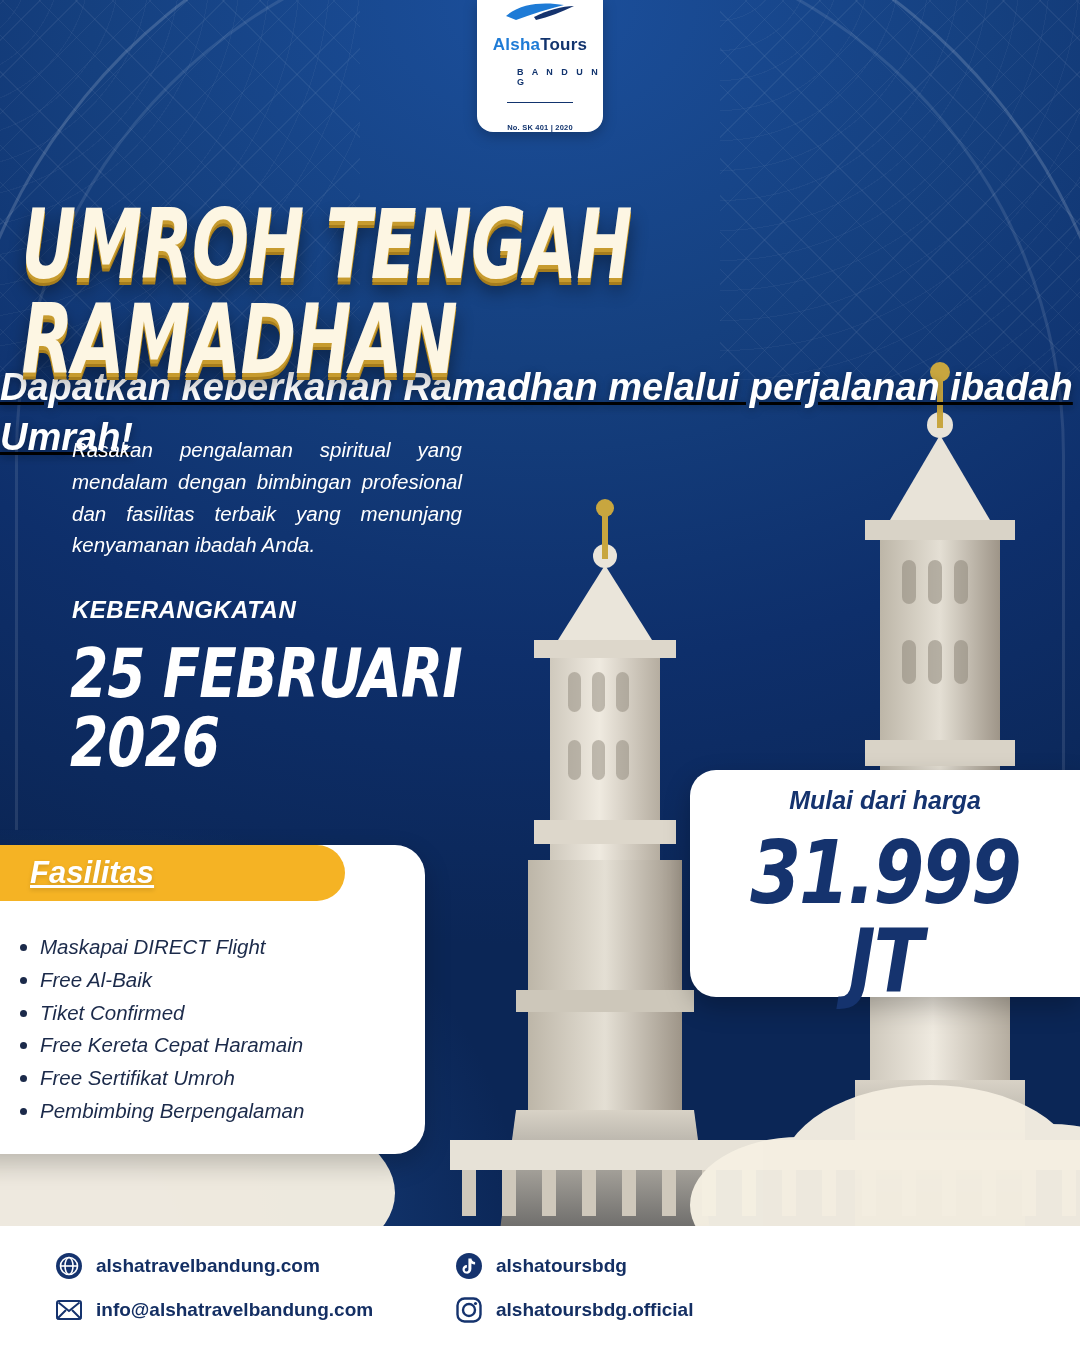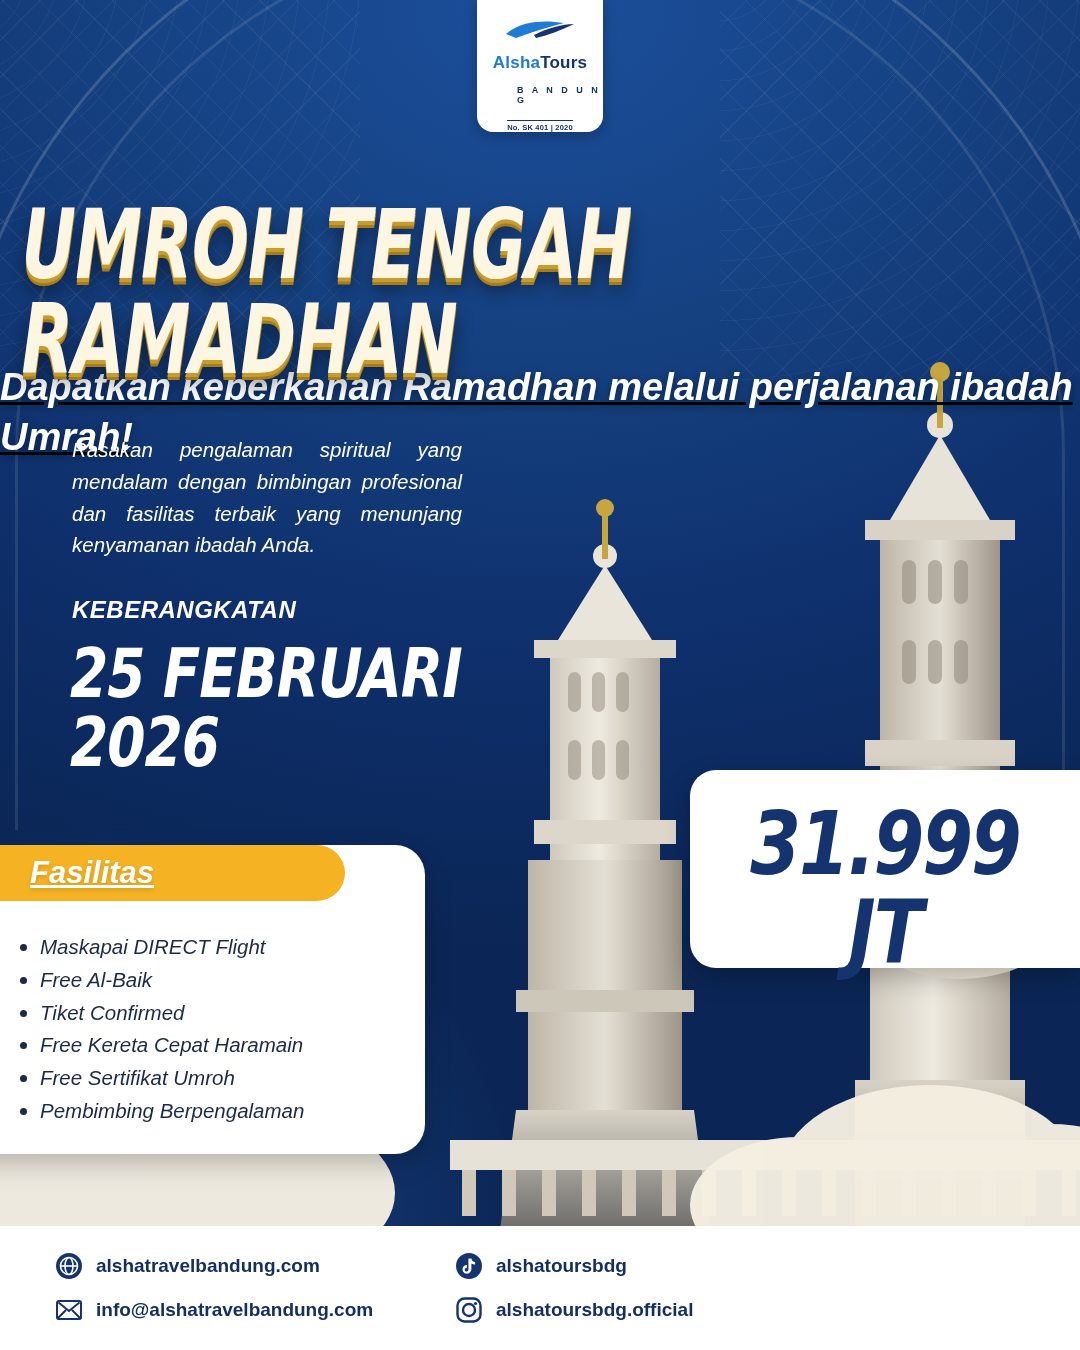--- a/index.html
+++ b/index.html
@@ -66,37 +66,37 @@
   .logo-badge {
     position: absolute;
     top: 0; left: 50%;
     transform: translateX(-50%);
     width: 126px; height: 132px;
     background: #ffffff;
     border-radius: 0 0 16px 16px;
     display: flex;
     flex-direction: column;
     align-items: center;
-    justify-content: flex-end;
-    gap: 14px;
+    justify-content: space-between;
+    gap: 2px;
     box-shadow: 0 4px 14px rgba(0,0,0,.25);
     z-index: 12;
   }
   .logo-swoosh { width: 72px; height: 22px; display: block; }
   .logo-name {
     font-size: 17px; font-weight: 700; color: #12346e; letter-spacing: .2px;
     line-height: 1;
   }
   .logo-name .accent { color: #1e7bd6; }
   .logo-sub {
     font-size: 9px; font-weight: 700; color: #12346e; letter-spacing: 3px; margin-left: 40px;
   }
   .logo-sk {
     font-size: 7.5px; font-weight: 700; color: #12346e; letter-spacing: .2px;
-    border-top: 1px solid #12346e; padding-top: 2px; margin-top: 1px;
+    border-top: 1px solid #12346e; padding-top: 20px; margin-top: 1px;
   }
 
   
   .mosque {
     position: absolute;
     right: -10px; bottom: 120px;
     width: 640px; height: 1010px;
     z-index: 3;
     pointer-events: none;
   }
@@ -440,20 +440,21 @@
       <li>Maskapai DIRECT Flight</li>
       <li>Free Al-Baik</li>
       <li>Tiket Confirmed</li>
       <li>Free Kereta Cepat Haramain</li>
       <li>Free Sertifikat Umroh</li>
       <li>Pembimbing Berpengalaman</li>
     </ul>
   </div>
 
   <div class="price-card">
+    <div class="price-label">Mulai dari harga</div>
     <div class="price-value">31.999 JT</div>
   </div>
 
   <div class="footer">
 
     <div class="foot-col c1">
       <div class="foot-item">
         <span class="fi-icon">
           <svg width="28" height="28" viewBox="0 0 28 28">
             <circle cx="14" cy="14" r="13" fill="#15336e"></circle>

